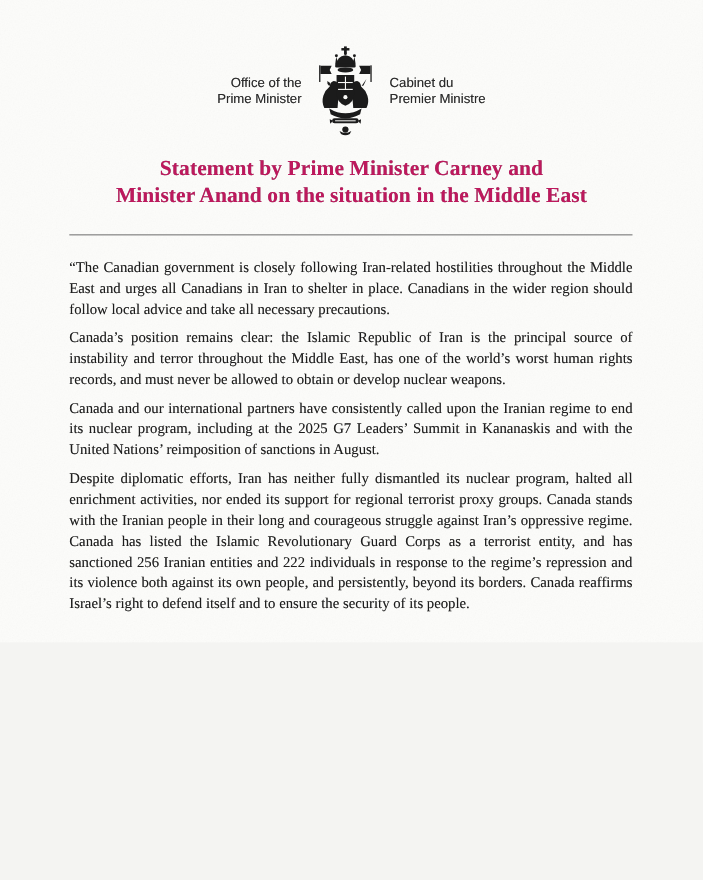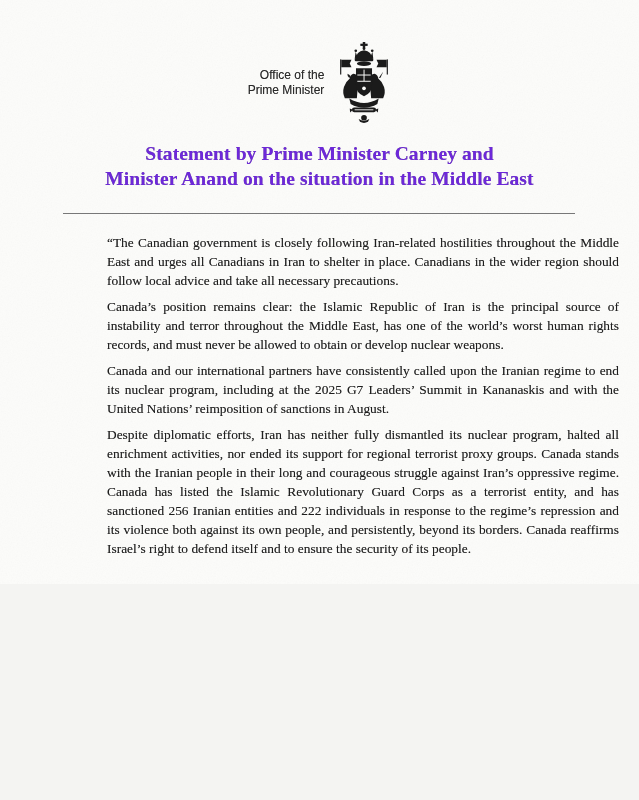--- a/index.html
+++ b/index.html
@@ -42,37 +42,37 @@
   .crest { display: block; }
   
   .title {
     position: absolute;
     top: 141px; left: 0; right: 0;
     margin: 0;
     text-align: center;
     font-size: 19.5px;
     line-height: 25px;
     font-weight: bold;
-    color: #6d28d9;
+    color: #be185d;
     white-space: pre-line;
     letter-spacing: 0.1px;
     text-shadow: 0 0 0.4px rgba(20,20,20,0.45);
   }
   
   .rule {
     position: absolute;
     left: 63px; width: 512px; height: 1px;
     background: #787878;
   }
   .rule-top { top: 213px; }
   .rule-bottom { top: 695px; }
   
   .body-text {
     position: absolute;
-    top: 233px; left: 63px; width: 512px; margin-left: 44px;
+    top: 233px; left: 63px; width: 512px;
   }
   .body-text p {
     margin: 0 0 7px 0;
     font-size: 13.4px;
     line-height: 19px;
     text-align: justify;
     color: #1e1e1e;
     text-shadow: 0 0 0.45px rgba(30,30,30,0.45);
   }
   
@@ -145,20 +145,22 @@
         <rect x="22.5" y="36.5" width="15" height="1.1"></rect>
         <rect x="22.5" y="43.5" width="15" height="1.1"></rect>
         <rect x="29.5" y="31" width="1.1" height="13"></rect>
 
         <circle cx="30" cy="52" r="2.1"></circle>
 
         <rect x="19.5" y="75.6" width="21" height="1"></rect>
       </g>
     </svg>
 
+    <div class="wordmark fr">Cabinet du
+Premier Ministre</div>
   </header>
 
   <h1 class="title">Statement by Prime Minister Carney and
 Minister Anand on the situation in the Middle East</h1>
 
   <div class="rule rule-top"></div>
 
   <main class="body-text">
     <p>“The Canadian government is closely following Iran-related hostilities throughout the Middle East and urges all Canadians in Iran to shelter in place. Canadians in the wider region should follow local advice and take all necessary precautions.</p>
     <p>Canada’s position remains clear: the Islamic Republic of Iran is the principal source of instability and terror throughout the Middle East, has one of the world’s worst human rights records, and must never be allowed to obtain or develop nuclear weapons.</p>

